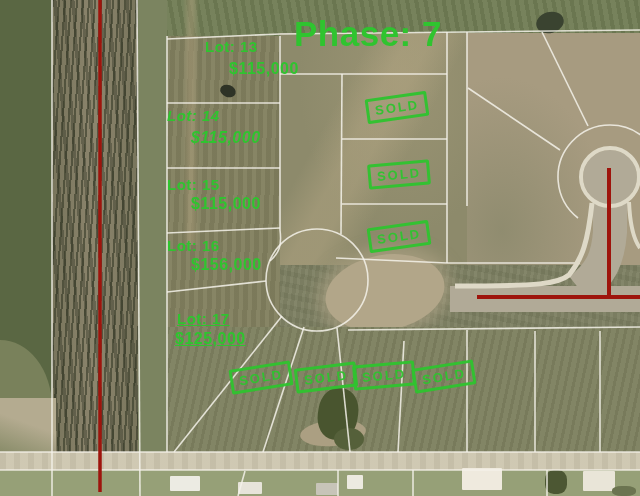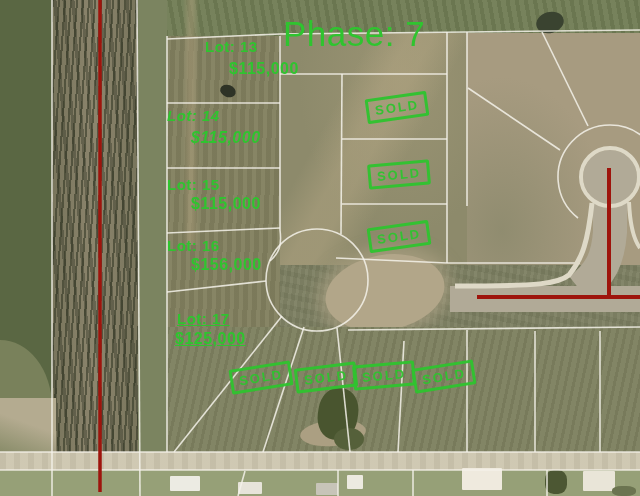--- a/index.html
+++ b/index.html
@@ -58,21 +58,21 @@
   .t3{left:545px;top:470px;width:22px;height:24px;background:#4c5733;border-radius:40%;}
   .t4{left:612px;top:486px;width:24px;height:10px;background:#6b7450;border-radius:40%;}
   
   .overlay{position:absolute;left:0;top:0;width:640px;height:496px;}
   .lotline{stroke:rgba(244,242,234,.85);stroke-width:1.6;fill:none;}
   .roadfill{stroke:#b1aa97;fill:none;}
   .roadfill-solid{fill:#b1aa97;stroke:none;}
   .curb{stroke:#ded9c7;fill:none;}
   .redline{stroke:var(--boundary-red,#9e140c);fill:none;}
   
-  .phase-title{position:absolute;left:283px;top:14px;font-size:35px;font-weight:400;
+  .phase-title{position:absolute;left:294px;top:14px;font-size:35px;font-weight:700;
     color:var(--annotation-green,#2fc42f);letter-spacing:.5px;}
   .lot-label{position:absolute;color:var(--annotation-green,#2fc42f);font-weight:700;}
   .lot-name{font-size:15px;line-height:15px;letter-spacing:.5px;}
   .lot-price{font-size:16px;line-height:16px;margin-top:7px;margin-left:24px;letter-spacing:.5px;}
   .lp13{left:166px;top:39px;margin-left:39px;}
   .lp14{left:167px;top:108px;font-style:italic;}
   .lp15{left:167px;top:177px;}
   .lp15 .lot-price,.lp16 .lot-price{margin-top:4px;}
   .lp16{left:167px;top:238px;}
   .lp17{left:177px;top:311px;text-decoration:underline;}

